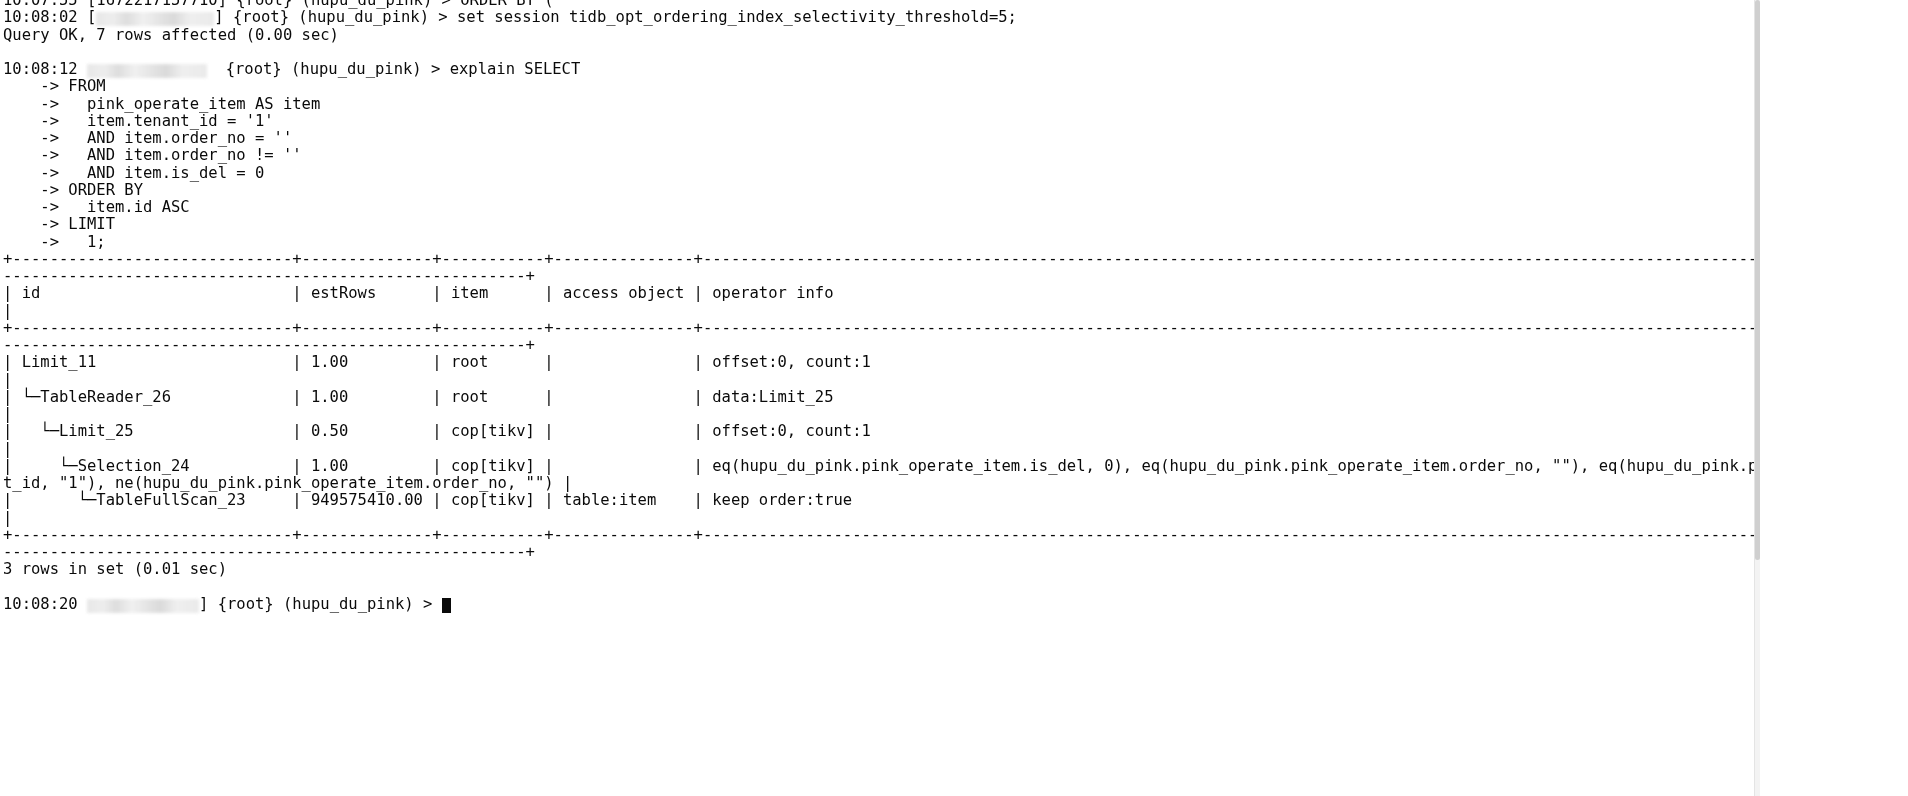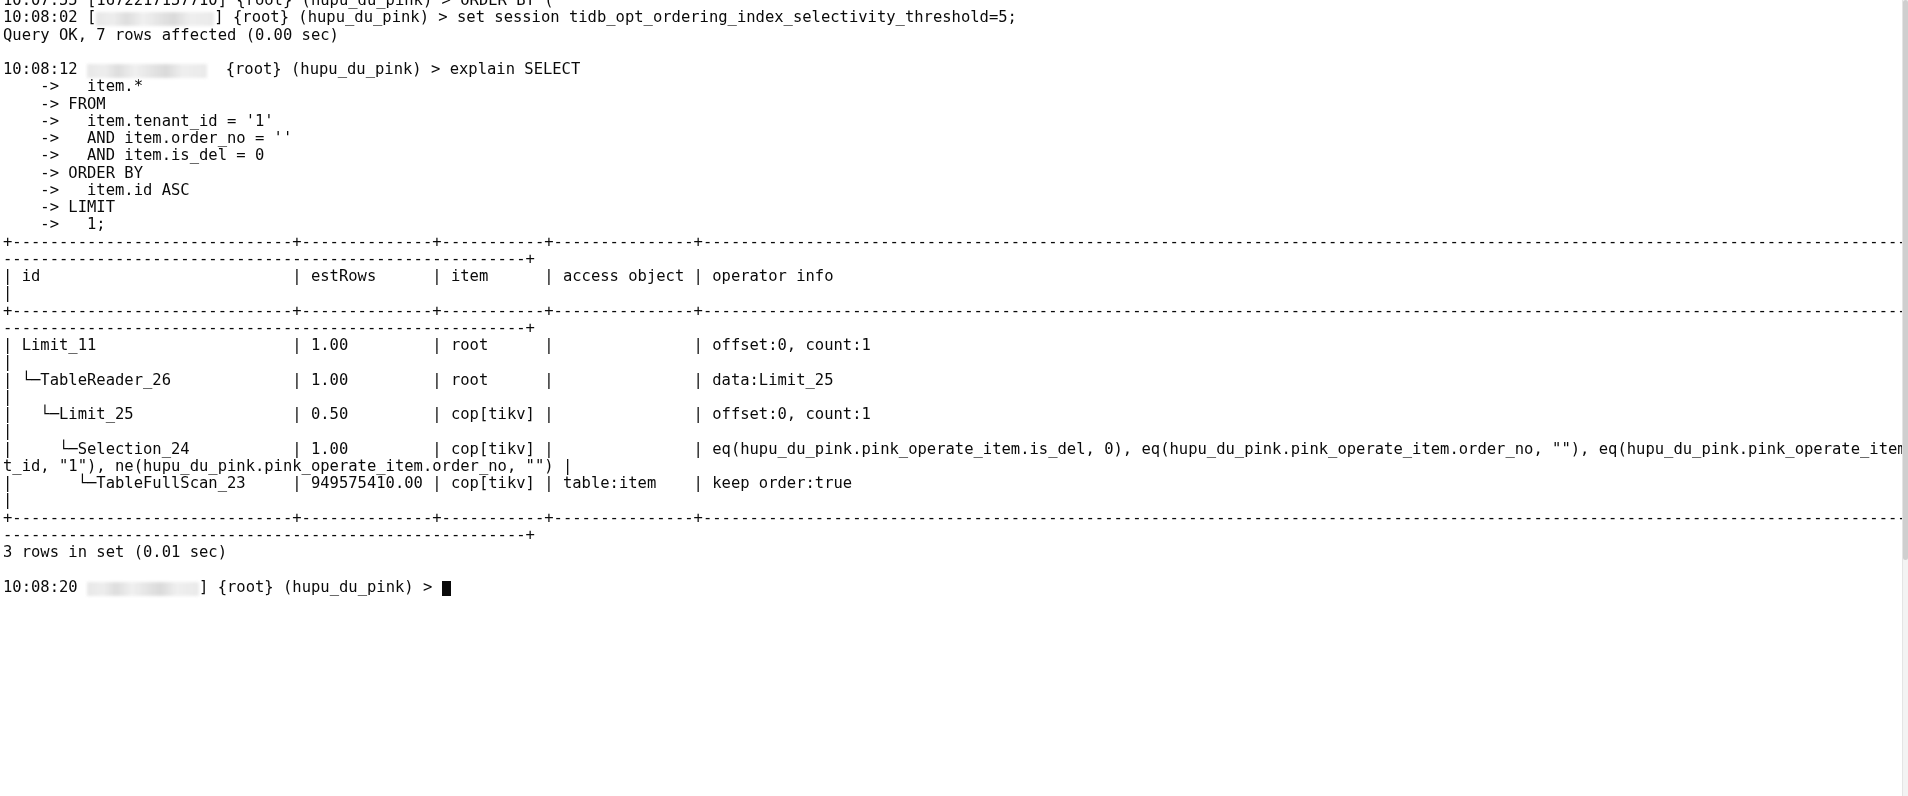--- a/index.html
+++ b/index.html
@@ -8,21 +8,21 @@
     background: #ffffff;
   }
   body {
     width: 1908px;
     height: 796px;
     overflow: hidden;
     font-family: "DejaVu Sans Mono", "Liberation Mono", monospace;
   }
   #terminal {
     position: relative;
-    width: 1908px;
+    width: 1760px;
     height: 796px;
     background: #ffffff;
     color: #0a0a0a;
     font-family: "DejaVu Sans Mono", "Liberation Mono", monospace;
     font-size: 15.5px;
     line-height: 17.25px;
     letter-spacing: 0px;
     padding: 0;
     box-sizing: border-box;
     overflow: hidden;
@@ -92,24 +92,25 @@
     <div class="line">10:07:55 [1672217157710] {root} (hupu_du_pink) &gt; ORDER BY (</div>
 
     <div class="line"><span>10:08:02</span><span> [</span><span class="redact w1"></span><span>] {root} (hupu_du_pink) &gt; </span><span>set session tidb_opt_ordering_index_selectivity_threshold=5;</span></div>
 
     <div class="line">Query OK, 7 rows affected (0.00 sec)</div>
 
     <div class="line blank"> </div>
 
     <div class="line"><span>10:08:12</span><span> </span><span class="redact w2"></span><span>  {root} (hupu_du_pink) &gt; </span><span>explain SELECT</span></div>
 
-    <div class="line">    -&gt;   item.*</div>
     <div class="line">    -&gt; FROM</div>
+    <div class="line">    -&gt;   pink_operate_item AS item</div>
     <div class="line">    -&gt;   item.tenant_id = '1'</div>
     <div class="line">    -&gt;   AND item.order_no = ''</div>
+    <div class="line">    -&gt;   AND item.order_no != ''</div>
     <div class="line">    -&gt;   AND item.is_del = 0</div>
     <div class="line">    -&gt; ORDER BY</div>
     <div class="line">    -&gt;   item.id ASC</div>
     <div class="line">    -&gt; LIMIT</div>
     <div class="line">    -&gt;   1;</div>
 
     <div class="line">+------------------------------+--------------+-----------+---------------+---------------------------------------------------------------------------------------------------------------------------------------------------------------------------</div>
     <div class="line">--------------------------------------------------------+</div>
 
     <div class="line">| id                           | estRows      | item      | access object | operator info</div>

